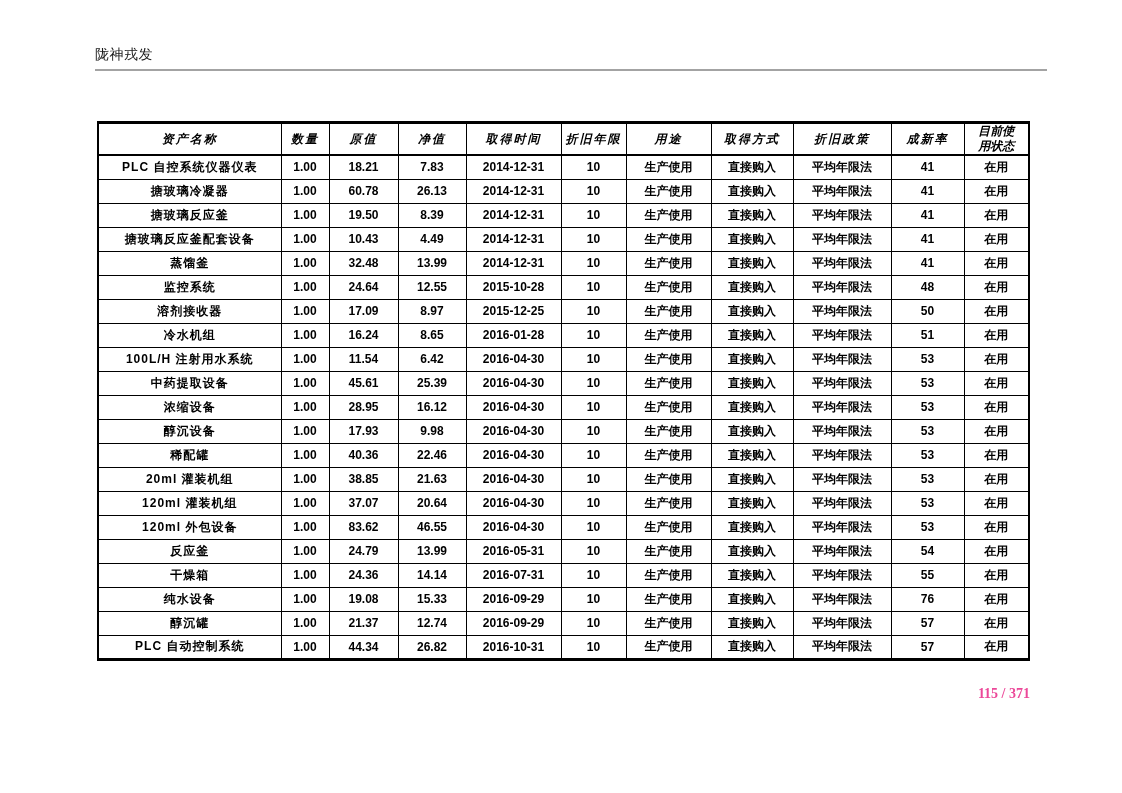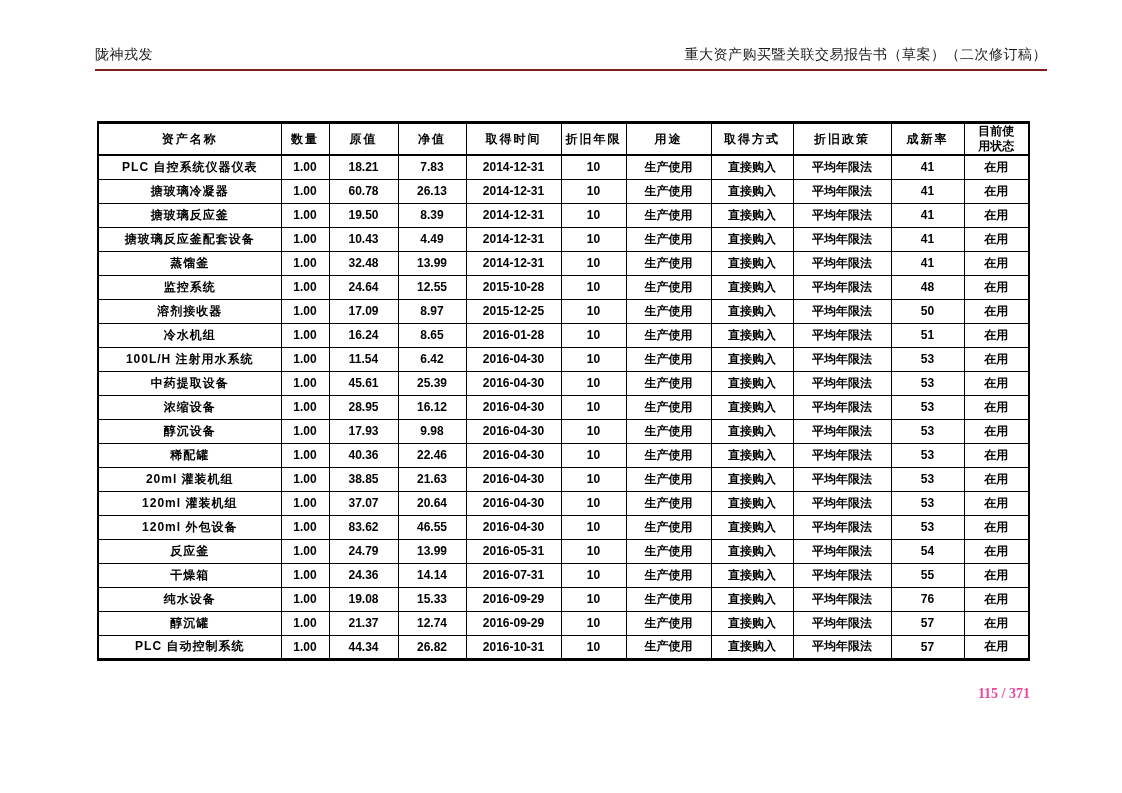--- a/index.html
+++ b/index.html
@@ -16,21 +16,21 @@
   
   .doc-header {
     position: absolute;
     left: 95px;
     top: 46px;
     width: 952px;
     display: flex;
     justify-content: space-between;
     align-items: flex-end;
     padding-bottom: 5px;
-    border-bottom: 2px solid #7f1d1d;
+    border-bottom: 2px solid #a3a3a3;
     font-family: "Liberation Serif", serif;
     font-size: 14px;
     color: #1a1a1a;
     letter-spacing: .5px;
   }
   
   .asset-table {
     position: absolute;
     left: 97px;
     top: 121px;
@@ -45,21 +45,21 @@
   .asset-table th, .asset-table td {
     border: 1px solid #000;
     font-weight: bold;
     font-size: 12px;
     color: #000;
     text-align: center;
     vertical-align: middle;
     padding: 0 2px;
     overflow: hidden;
   }
-  .asset-table thead tr { height: 20px; }
+  .asset-table thead tr { height: 20px; font-style: italic; }
   .asset-table thead th { border-bottom: 2px solid #000; letter-spacing: 2px; }
   .asset-table thead th.th-narrow { letter-spacing: 0; white-space: pre-line; line-height: 1.25; margin-top: 22px; }
   .asset-table tbody tr { height: 24px; }
   .asset-table td.name-cell {
     text-align: center;
     padding: 0 6px;
     letter-spacing: 1px;
     white-space: nowrap;
   }
   
@@ -75,21 +75,20 @@
     color: #ec4899;
   }
 </style>
 </head>
 <body>
 
 <div class="page">
 
   <div class="doc-header">
     <span>陇神戎发</span>
-    <span>重大资产购买暨关联交易报告书（草案）（二次修订稿）</span>
   </div>
 
   <table class="asset-table">
     <colgroup>
       <col style="width:183px">
         <col style="width:48px">
         <col style="width:69px">
       <col style="width:68px">
         <col style="width:95px">
         <col style="width:65px">

